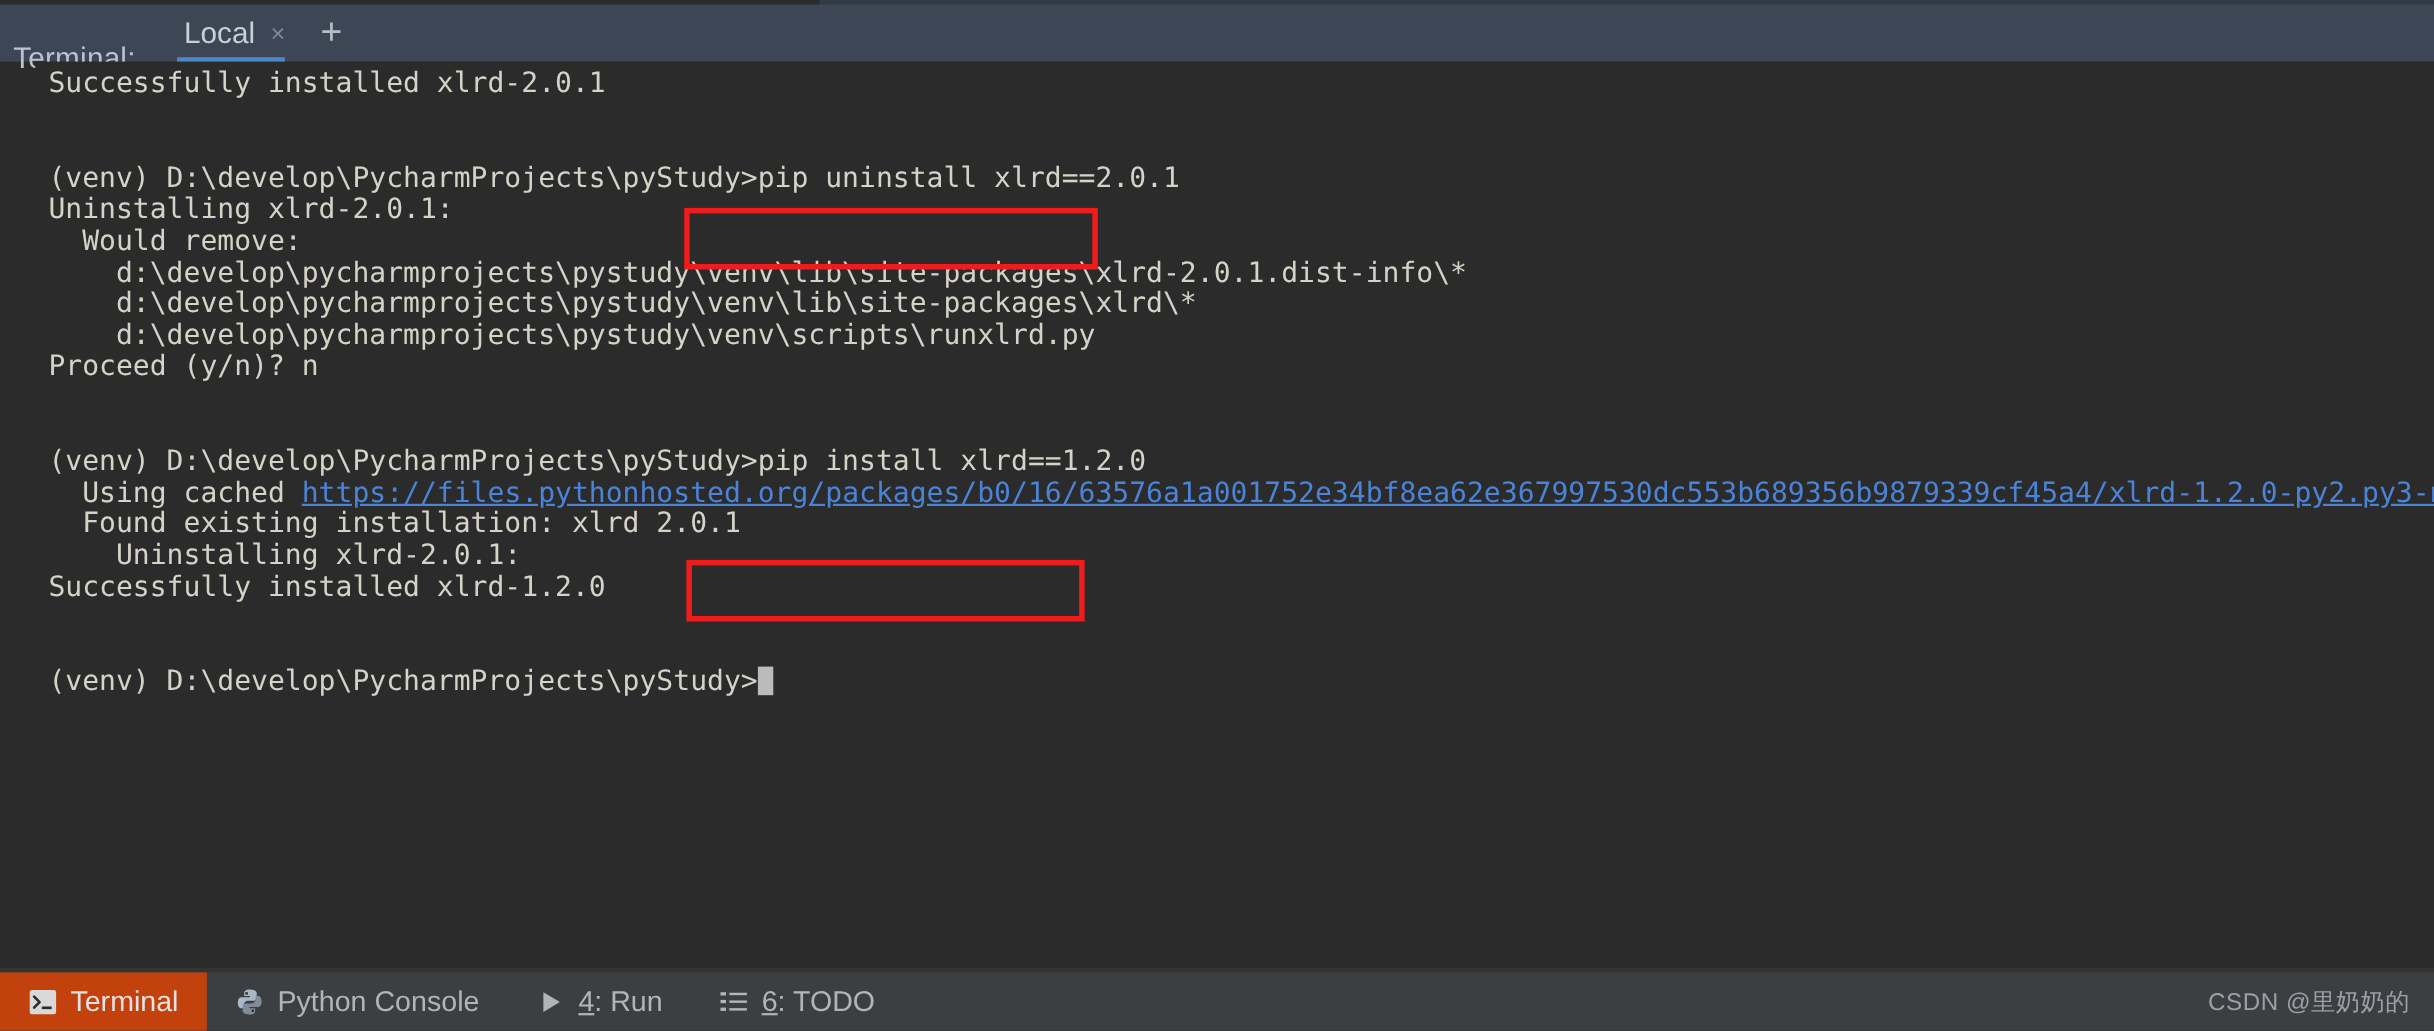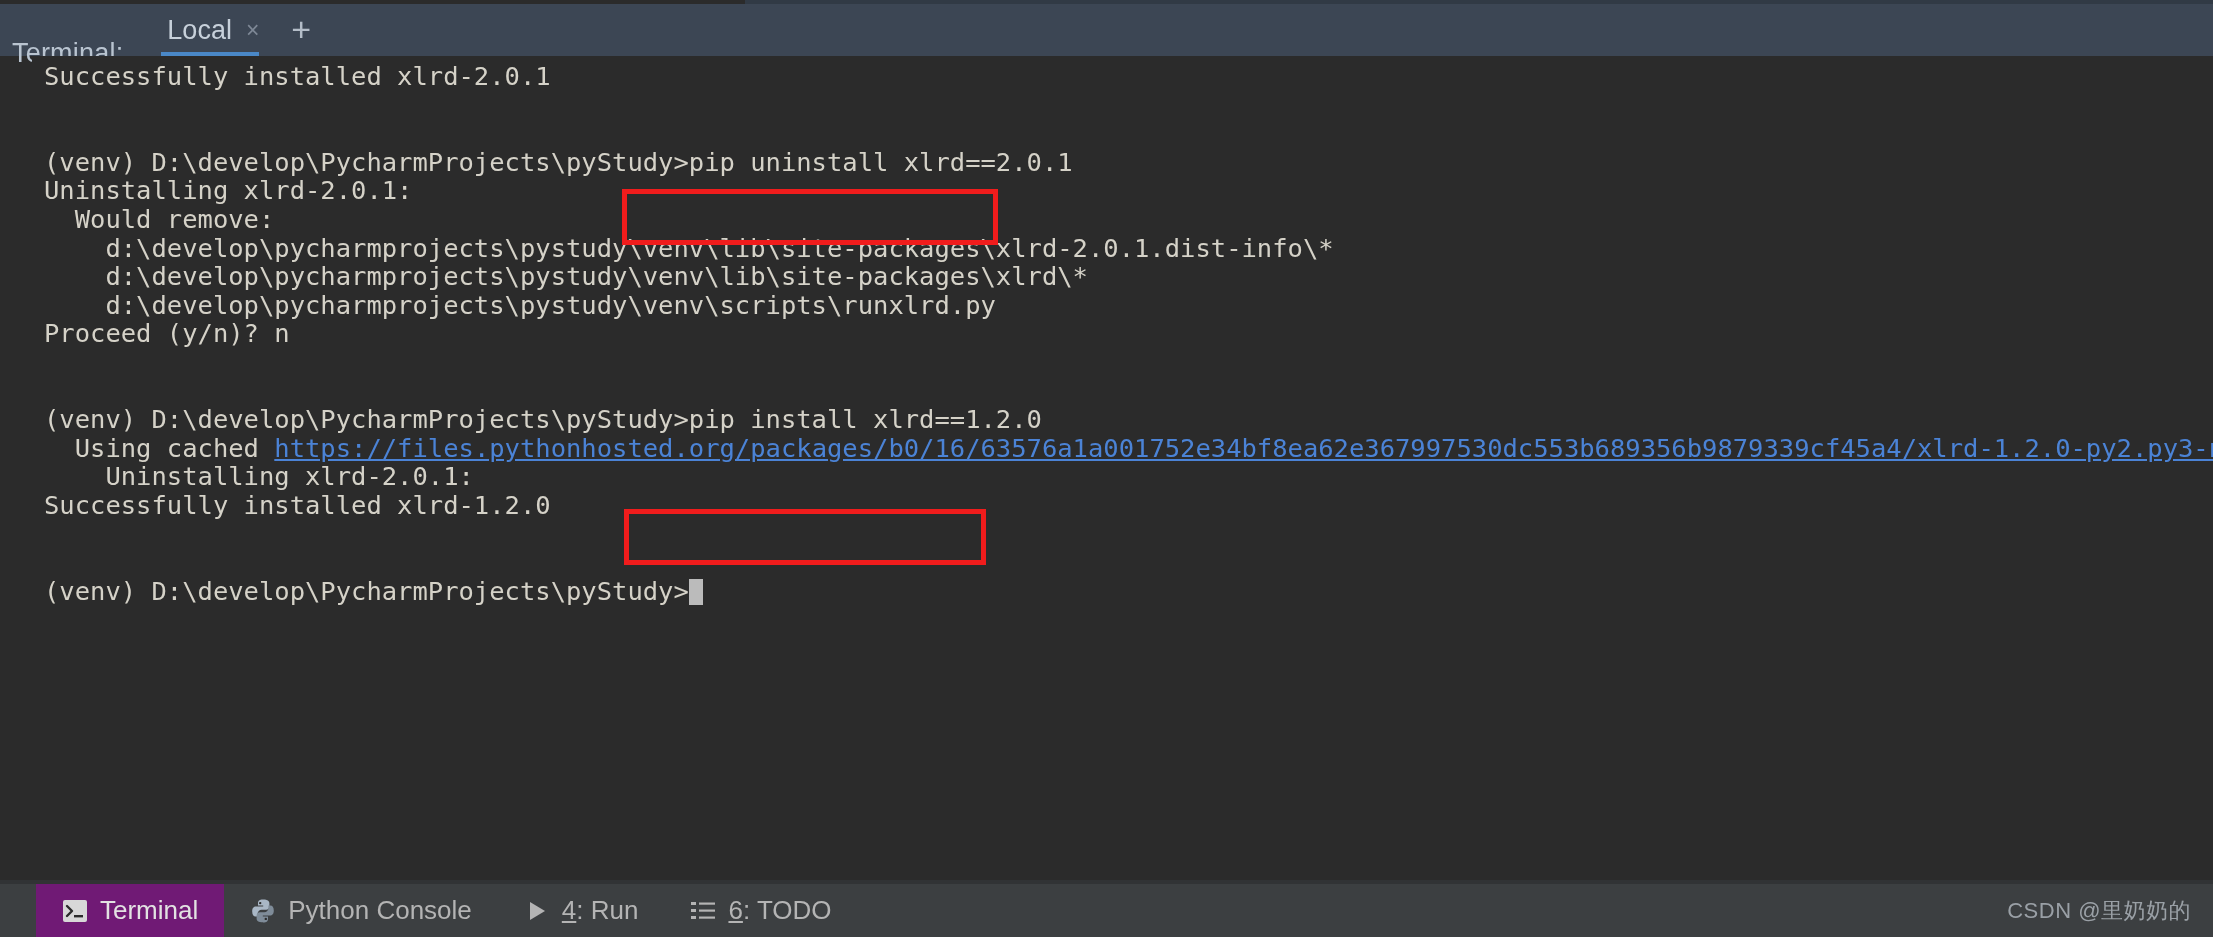--- a/index.html
+++ b/index.html
@@ -154,23 +154,22 @@
     display: flex;
     align-items: center;
     gap: 12px;
     padding: 0 26px;
     color: #b4b4b4;
     font-family: "Liberation Sans", sans-serif;
     font-size: 26px;
     cursor: default;
   }
   .sb-item.active {
-    background: #701a75;
+    background: #c2410c;
     color: #e2e2e2;
-    margin-left: 36px;
   }
   .sb-item .u { text-decoration: underline; }
   .sb-icon {
     display: inline-flex;
     align-items: center;
     justify-content: center;
     width: 26px;
     height: 26px;
   }
   .watermark {
@@ -211,20 +210,21 @@
     <div class="term-line">Uninstalling xlrd-2.0.1:</div>
     <div class="term-line">  Would remove:</div>
     <div class="term-line">    d:\develop\pycharmprojects\pystudy\venv\lib\site-packages\xlrd-2.0.1.dist-info\*</div>
     <div class="term-line">    d:\develop\pycharmprojects\pystudy\venv\lib\site-packages\xlrd\*</div>
     <div class="term-line">    d:\develop\pycharmprojects\pystudy\venv\scripts\runxlrd.py</div>
     <div class="term-line">Proceed (y/n)? n</div>
     <div class="term-line"></div>
     <div class="term-line"></div>
     <div class="term-line">(venv) D:\develop\PycharmProjects\pyStudy&gt;pip install xlrd==1.2.0</div>
     <div class="term-line url-line"><span>  Using cached </span><span class="link">https://files.pythonhosted.org/packages/b0/16/63576a1a001752e34bf8ea62e367997530dc553b689356b9879339cf45a4/xlrd-1.2.0-py2.py3-none-any.whl</span></div>
+    <div class="term-line">  Found existing installation: xlrd 2.0.1</div>
     <div class="term-line">    Uninstalling xlrd-2.0.1:</div>
     <div class="term-line">Successfully installed xlrd-1.2.0</div>
     <div class="term-line"></div>
     <div class="term-line"></div>
     <div class="term-line"><span>(venv) D:\develop\PycharmProjects\pyStudy&gt;</span><span class="cursor"></span></div>
 
     <div class="redbox" id="redbox-uninstall"></div>
     <div class="redbox" id="redbox-install"></div>
   </div>
 

